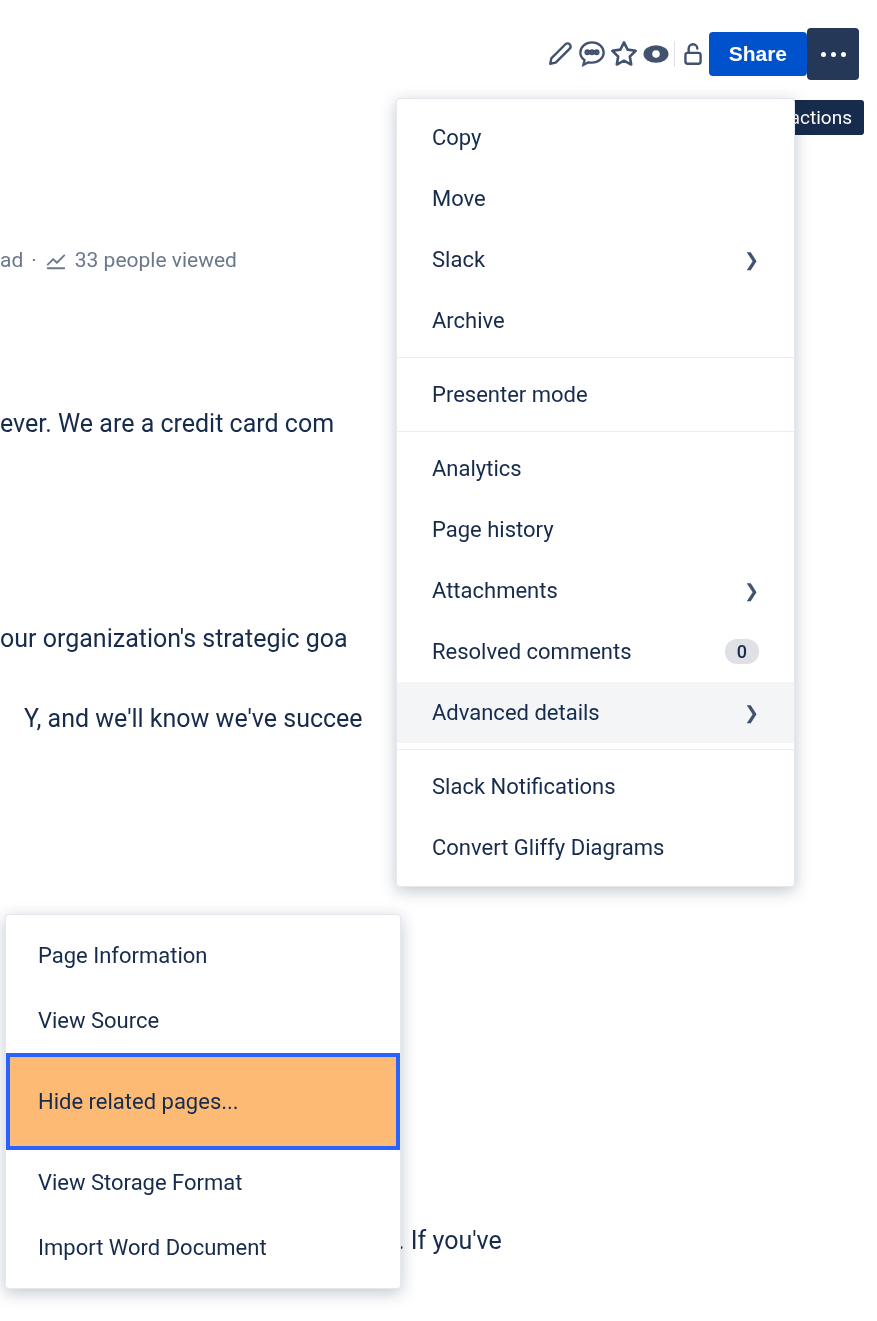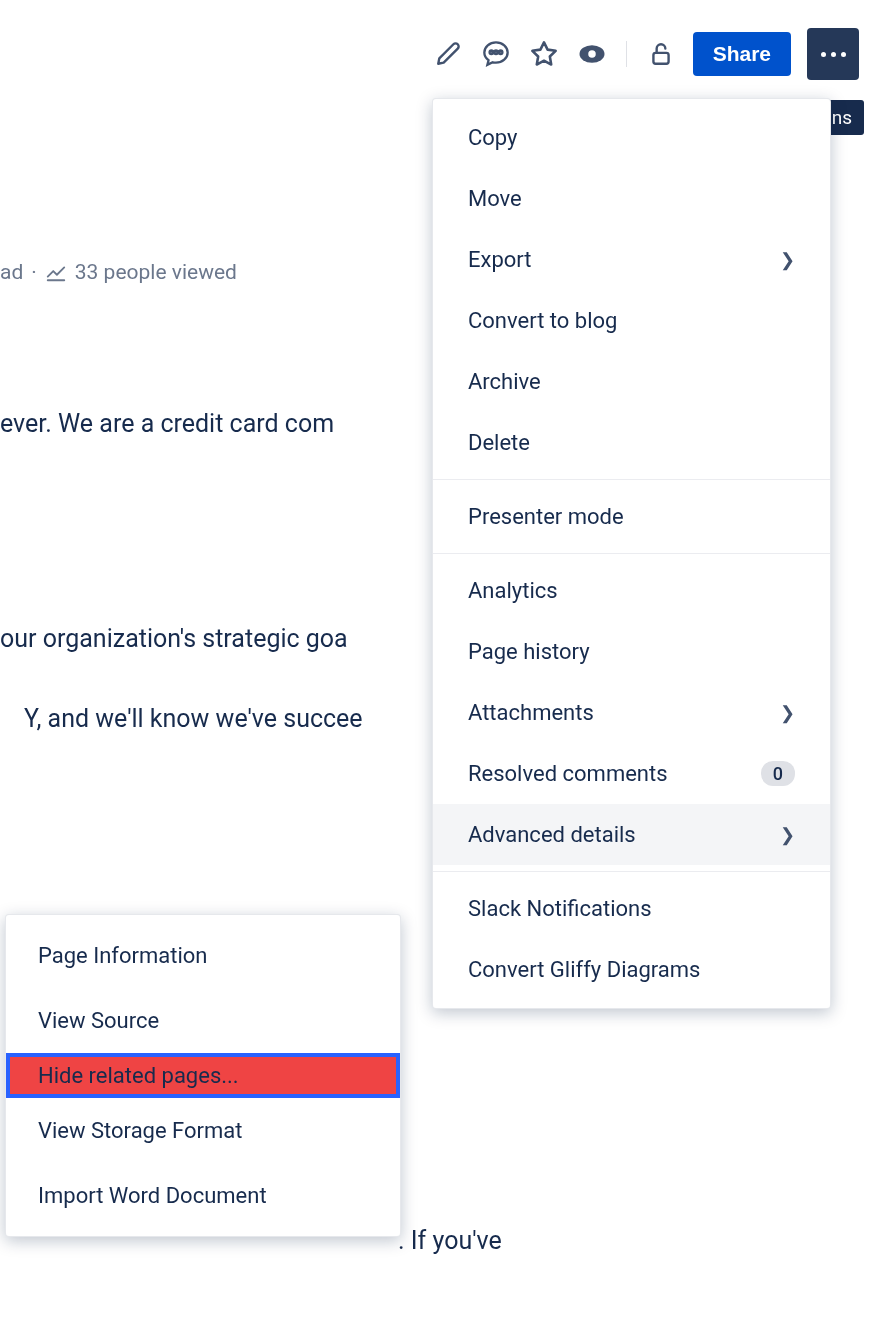--- a/index.html
+++ b/index.html
@@ -11,21 +11,20 @@
       position: relative;
       overflow: hidden;
       color: #172B4D;
     }
     .toolbar {
       position: absolute;
       top: 28px;
       right: 18px;
       display: flex;
       align-items: center;
-      gap: 16px;
     }
     .toolbar-icon {
       width: 32px;
       height: 32px;
       display: flex;
       align-items: center;
       justify-content: center;
       color: #42526E;
       cursor: pointer;
     }
@@ -69,38 +68,37 @@
     }
     .meta {
       position: absolute;
       top: 248px;
       left: 0;
       color: #6B778C;
       font-size: 21px;
       display: flex;
       align-items: center;
       gap: 8px;
-      margin-top: 12px;
     }
     .body-text {
       position: absolute;
       left: 0;
       font-size: 25px;
       color: #172B4D;
       line-height: 1.5;
       white-space: nowrap;
     }
     .bt1 { top: 405px; }
     .bt2 { top: 620px; }
     .bt3 { top: 700px; margin-left: 24px; }
     .bt4 { top: 1222px; left: 398px; }
     .main-menu {
       position: absolute;
       top: 98px;
-      left: 432px;
+      left: 396px;
       width: 399px;
       background: #fff;
       border-radius: 4px;
       box-shadow: 0 4px 16px rgba(9,30,66,0.25);
       border: 1px solid rgba(9,30,66,0.1);
       padding: 8px 0;
     }
     .menu-item {
       padding: 18px 35px 18px 35px;
       font-size: 22px;
@@ -139,23 +137,23 @@
       border: 1px solid rgba(9,30,66,0.1);
       padding: 8px 0;
     }
     .sub-item {
       padding: 20px 32px;
       font-size: 22px;
       color: #172B4D;
       cursor: pointer;
     }
     .sub-item.highlighted {
-      background: #ef4444;
+      background: #fdba74;
       border: 4px solid #2962FF;
-      padding: 6px 28px;
+      padding: 32px 28px;
     }
     svg { display: block; }
   </style>
 </head>
 <body>
 
 <div class="toolbar">
   <div class="toolbar-icon">
     <svg width="26" height="26" viewBox="0 0 24 24" fill="none" stroke="#42526E" stroke-width="2.2" stroke-linecap="round" stroke-linejoin="round">
         <path d="M17 3a2.8 2.8 0 1 1 4 4L8 20l-5 1 1-5L17 3z"></path>
@@ -213,31 +211,25 @@
 <div class="body-text bt4">. If you've</div>
 
 <div class="main-menu">
   <div class="menu-item">
       <span>Copy</span>
     </div>
   <div class="menu-item">
       <span>Move</span>
     </div>
   <div class="menu-item">
-      <span>Export</span>
+      <span>Slack</span>
       <span class="chevron">❯</span>
     </div>
   <div class="menu-item">
-      <span>Convert to blog</span>
-    </div>
-  <div class="menu-item">
       <span>Archive</span>
-    </div>
-  <div class="menu-item">
-      <span>Delete</span>
     </div>
   <div class="menu-sep"></div>
   <div class="menu-item">
       <span>Presenter mode</span>
     </div>
   <div class="menu-sep"></div>
   <div class="menu-item">
       <span>Analytics</span>
     </div>
   <div class="menu-item">

